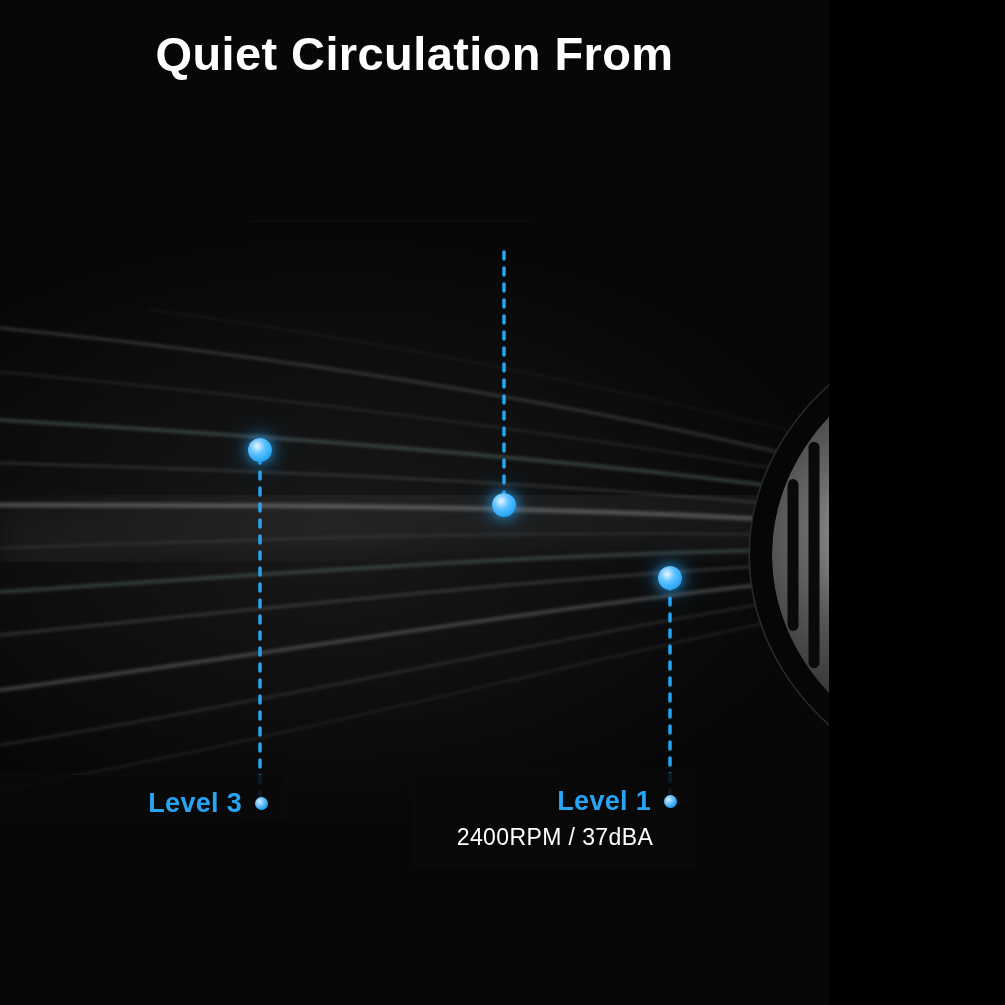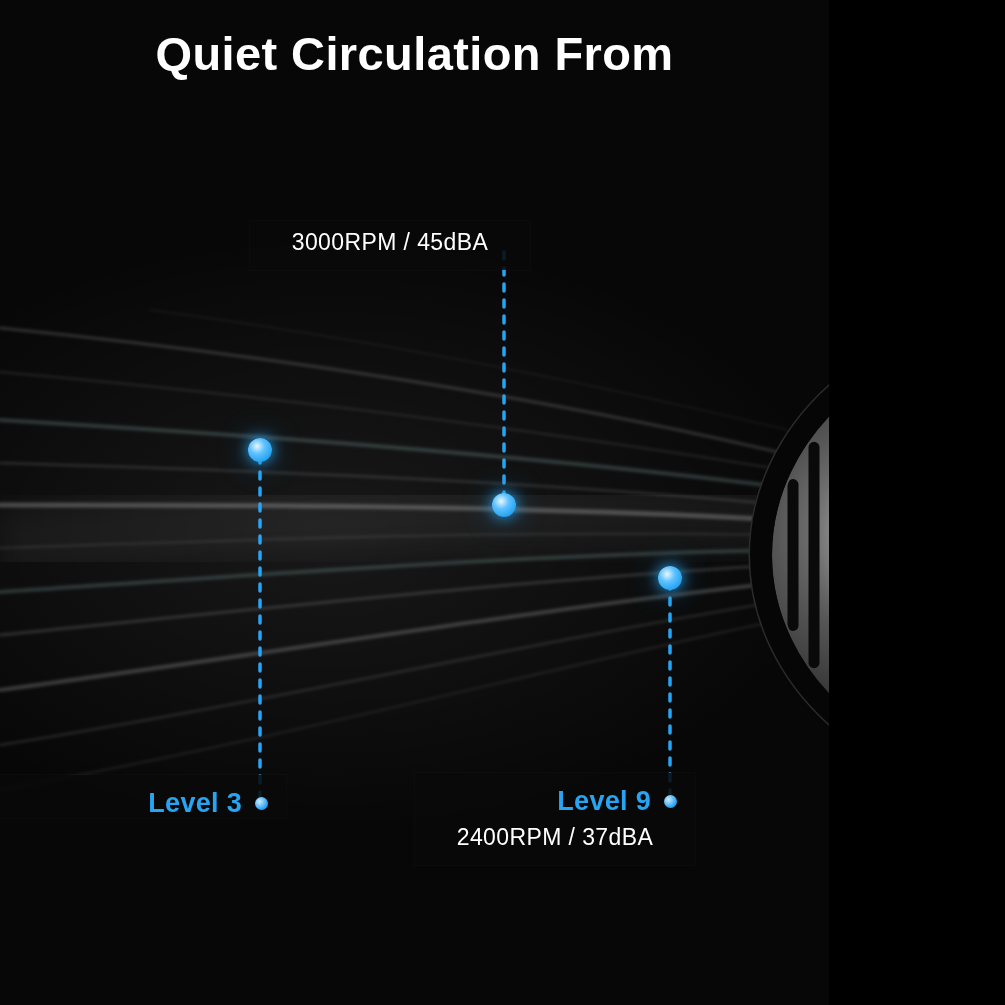--- a/index.html
+++ b/index.html
@@ -125,31 +125,30 @@
 
   <div class="dot-lg" style="left:504px; top:505px;"></div>
   <div class="dot-lg" style="left:260px; top:450px;"></div>
   <div class="dot-lg" style="left:670px; top:578px;"></div>
 
   <h1 class="title">
     <span>Quiet Circulation From</span>
   </h1>
 
   <div class="callout" style="left:250px; top:221px; width:280px;">
-    <div class="spec">3000RPM / 45dBA</div>
   </div>
 
   <div class="callout" style="left:0px; top:775px; width:286px;">
     <div class="lvl-row">
       <span class="lvl">Level 3</span>
       <span class="dot-sm"></span>
     </div>
   </div>
 
   <div class="callout" style="left:415px; top:773px; width:280px;">
     <div class="lvl-row">
-      <span class="lvl">Level 9</span>
+      <span class="lvl">Level 1</span>
       <span class="dot-sm"></span>
     </div>
     <div class="spec">2400RPM / 37dBA</div>
   </div>
 
 </div>
 
 </body></html>

